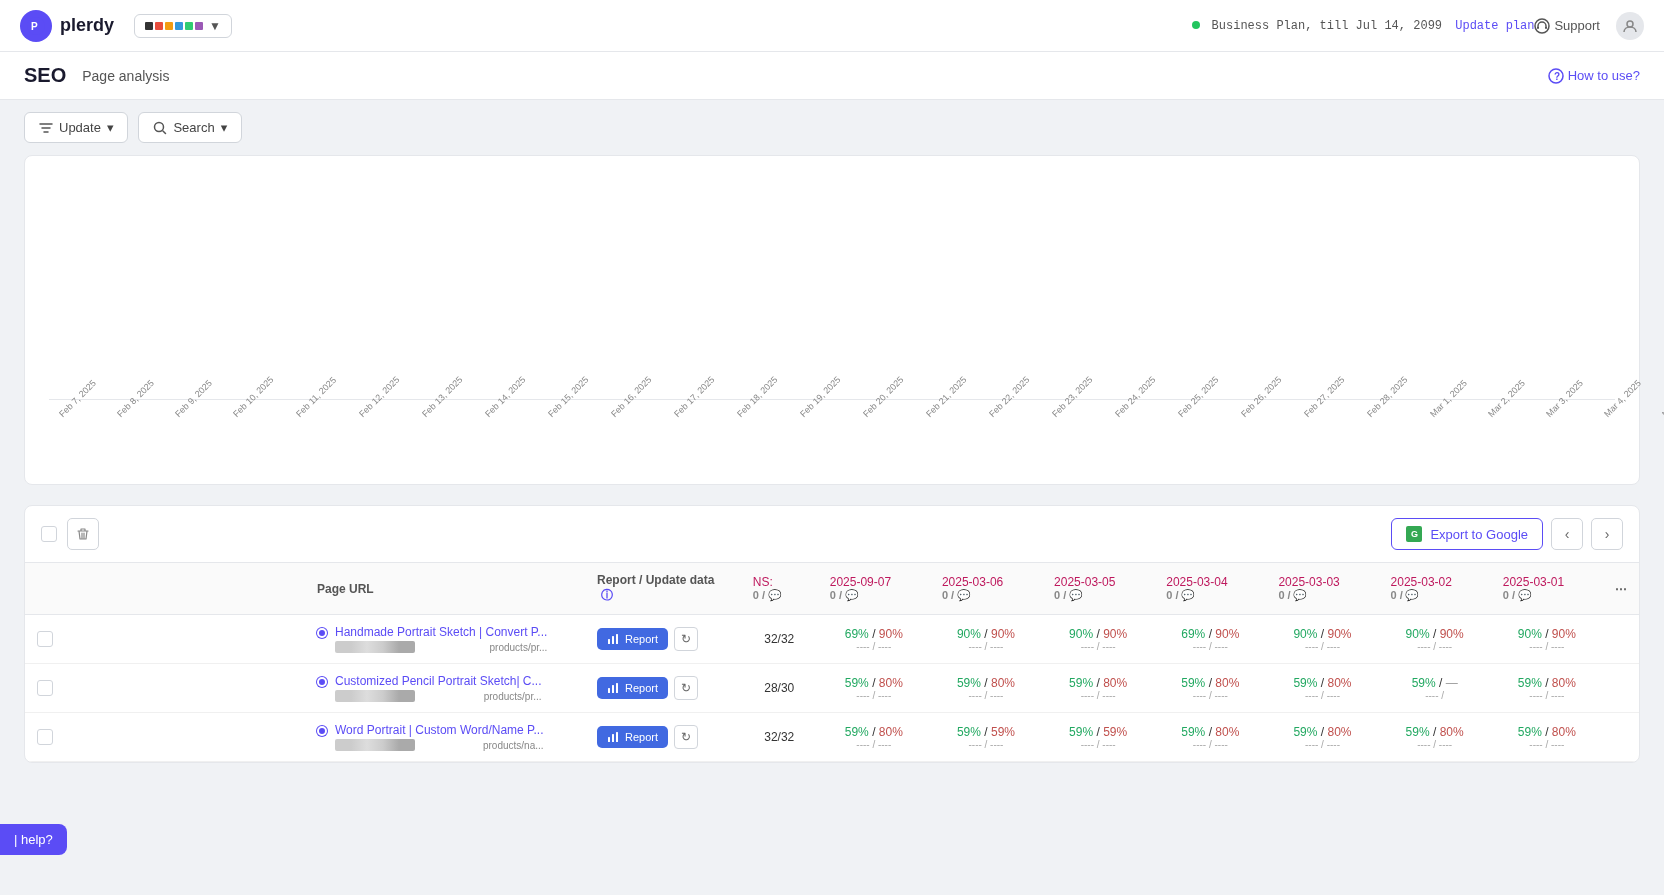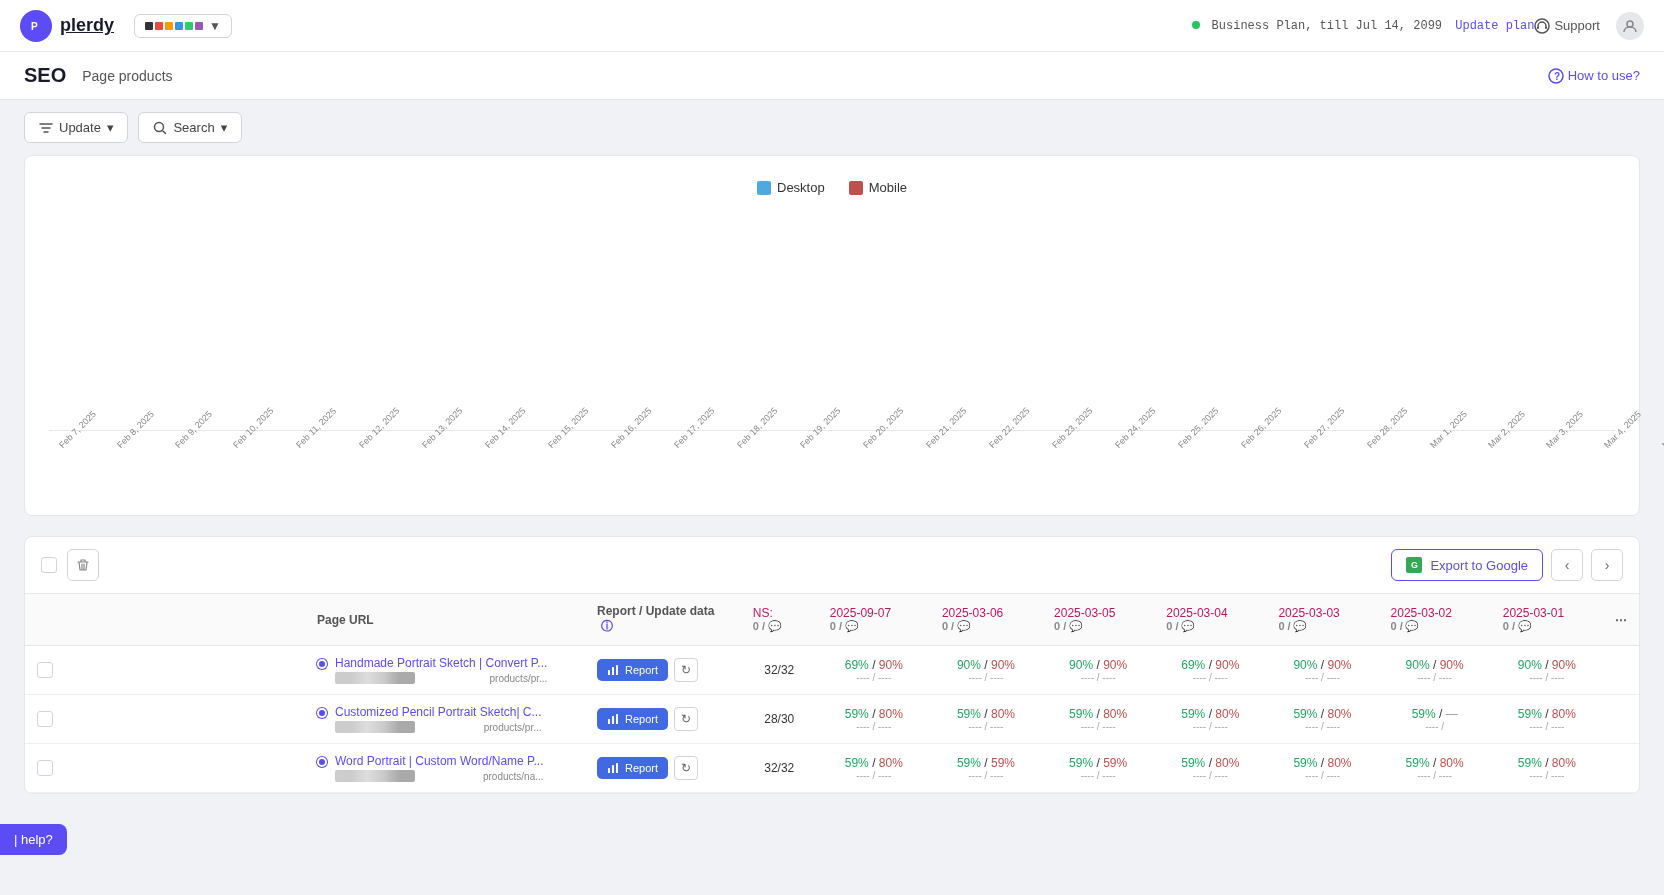--- a/index.html
+++ b/index.html
@@ -28,21 +28,21 @@
       height: 32px;
       background: #5b4cf5;
       border-radius: 50%;
       display: flex;
       align-items: center;
       justify-content: center;
       color: white;
       font-size: 12px;
       font-weight: bold;
     }
-    .logo-text { font-size: 18px; font-weight: 600; color: #1a1a2e; text-decoration: underline; }
+    .logo-text { font-size: 18px; font-weight: 600; color: #1a1a2e; }
     .plan-badge {
       display: flex;
       align-items: center;
       gap: 6px;
       border: 1px solid #d1d5db;
       border-radius: 6px;
       padding: 4px 10px;
       font-size: 12px;
       color: #555;
       margin-right: auto;
@@ -352,21 +352,21 @@
         <circle cx="8" cy="6" r="3" stroke="#888" stroke-width="1.5"></circle>
         <path d="M2 14c0-3 2.7-5 6-5s6 2 6 5" stroke="#888" stroke-width="1.5" fill="none"></path>
       </svg>
     </div>
   </div>
 </div>
 
 <div class="page-header">
   <div class="page-header-left">
     <span class="seo-label">SEO</span>
-    <span class="page-analysis">Page products</span>
+    <span class="page-analysis">Page analysis</span>
   </div>
   <div class="how-to-use">
     <svg width="16" height="16" viewBox="0 0 16 16">
       <circle cx="8" cy="8" r="7" stroke="#5b4cf5" stroke-width="1.5" fill="none"></circle>
       <text x="6" y="12" fill="#5b4cf5" font-size="10" font-weight="bold">?</text>
     </svg>
     <span>How to use?</span>
   </div>
 </div>
 
@@ -382,30 +382,20 @@
     <svg width="14" height="14" viewBox="0 0 14 14" fill="none">
       <circle cx="6" cy="6" r="4.5" stroke="#555" stroke-width="1.5"></circle>
       <path d="M10 10l2.5 2.5" stroke="#555" stroke-width="1.5" stroke-linecap="round"></path>
     </svg>
     <span>Search</span>
     <span>▾</span>
   </button>
 </div>
 
 <div class="chart-section">
-  <div class="chart-legend">
-    <div class="legend-item">
-      <div class="legend-box" style="background:#4fa8e0"></div>
-      <span>Desktop</span>
-    </div>
-    <div class="legend-item">
-      <div class="legend-box" style="background:#c0504d"></div>
-      <span>Mobile</span>
-    </div>
-  </div>
 
   <div class="chart-container">
     <div class="chart-bars" id="chartBars">
     <div class="bar-group">
           <div class="bar bar-blue" style="height: 85%;"></div>
           <div class="bar bar-red" style="height: 65%;"></div>
         </div>
         <div class="bar-group">
           <div class="bar bar-blue" style="height: 81.25%;"></div>
           <div class="bar bar-red" style="height: 65%;"></div>

